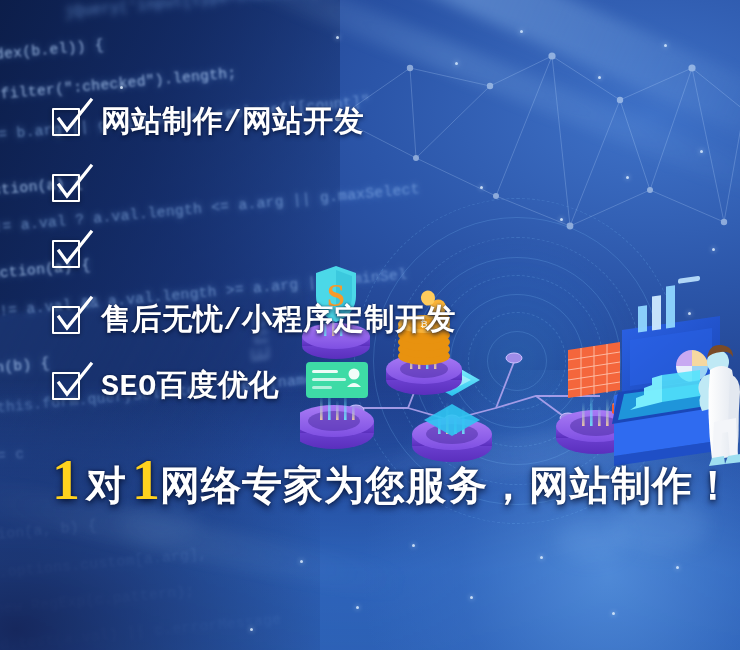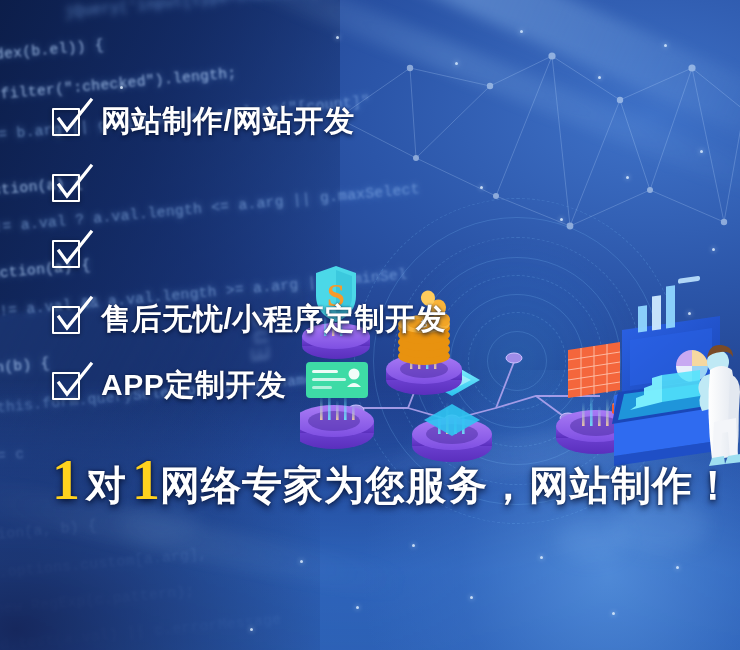--- a/index.html
+++ b/index.html
@@ -88,21 +88,21 @@
   .ring{position:absolute;border-radius:50%;border:1px solid rgba(130,200,255,.30);left:50%;top:50%;transform:translate(-50%,-50%);}
   .ring.d{border-style:dashed;}
   .ringglow{position:absolute;left:50%;top:50%;width:250px;height:250px;transform:translate(-50%,-50%);
     border-radius:50%;
     background:radial-gradient(circle, rgba(70,190,255,.22) 0%, rgba(50,140,235,.12) 45%, rgba(40,110,210,0) 70%);}
 
   .bokeh{position:absolute;border-radius:50%;background:rgba(150,200,255,.13);filter:blur(9px);}
   .spark{position:absolute;width:3px;height:3px;border-radius:50%;background:rgba(225,240,255,.85);box-shadow:0 0 5px rgba(210,235,255,.8);}
 
   
-  .features{position:absolute;left:52px;top:100px;width:640px;z-index:40;}
+  .features{position:absolute;left:52px;top:100px;width:640px;z-index:40;font-family:Liberation Mono, monospace;}
   .frow{display:flex;align-items:center;height:42px;margin-bottom:24px;}
   .cbox{position:relative;width:30px;height:30px;flex:none;margin-right:19px;}
   .cbox .sq{
     position:absolute;left:0;top:2px;width:28px;height:28px;
     border:2.4px solid #ffffff;border-radius:1px;
     filter:drop-shadow(0 1px 2px rgba(0,0,0,.45));
   }
   .cbox svg{position:absolute;left:-1px;top:-7px;overflow:visible;}
   .flabel{
     color:#ffffff;
@@ -484,21 +484,21 @@
       <span class="flabel">售后无忧/小程序定制开发</span>
     </div>
 
     <div class="frow">
       <span class="cbox">
         <span class="sq"></span>
         <svg width="44" height="44" viewBox="0 0 44 44">
           <path d="M8 20 L16 31 L40 1" fill="none" stroke="#ffffff" stroke-width="3.2" stroke-linecap="square"></path>
         </svg>
       </span>
-      <span class="flabel">APP定制开发</span>
+      <span class="flabel">SEO百度优化</span>
     </div>
 
   </div>
 
   <div class="headline">
     <span class="num">1</span>
     <span class="w">对</span>
     <span class="num">1</span>
     <span class="tail">网络专家为您服务，网站制作！</span>
   </div>

